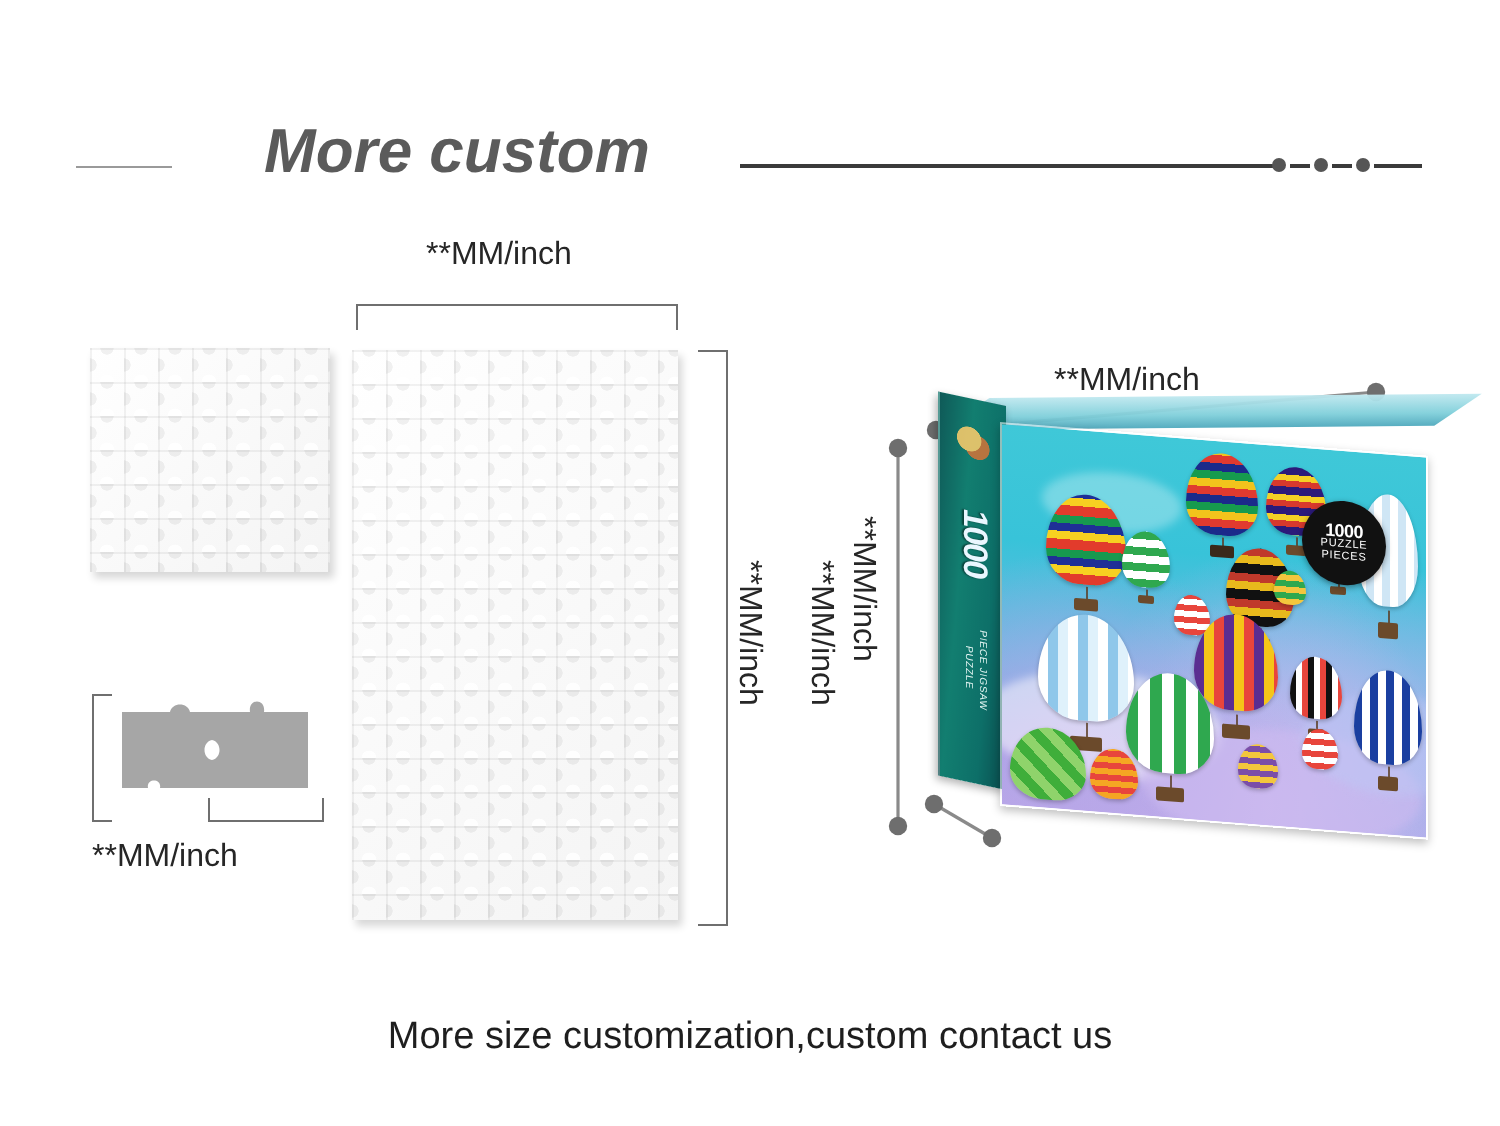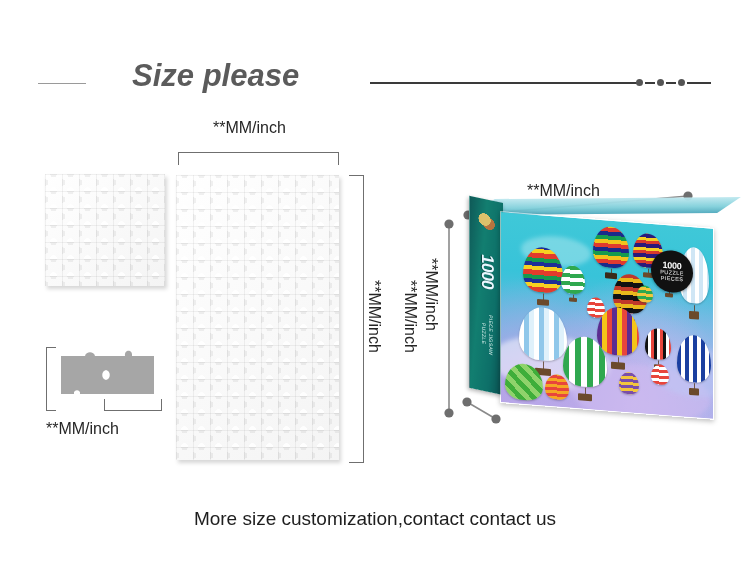--- a/index.html
+++ b/index.html
@@ -138,21 +138,21 @@
     font-size:19px;color:#1e1e1e;
   }
 </style>
 </head>
 <body>
 
 <div class="page">
 
   <div class="header">
     <div class="hdr-line-left"></div>
-    <div class="hdr-title">Size please</div>
+    <div class="hdr-title">More custom</div>
     <div class="hdr-line-right"></div>
     <div class="hdr-dash s1"></div>
     <div class="hdr-dot d1"></div>
     <div class="hdr-dash s2"></div>
     <div class="hdr-dot d2"></div>
     <div class="hdr-dash s3"></div>
     <div class="hdr-dot d3"></div>
   </div>
 
   <div class="puz puz-sq"></div>
@@ -313,15 +313,15 @@
 
         <div class="badge">
           <span class="b1">1000</span>
           <span class="b2">PUZZLE</span>
           <span class="b3">PIECES</span>
         </div>
       </div>
     </div>
   </div>
 
-  <div class="footer">More size customization,contact contact us</div>
+  <div class="footer">More size customization,custom contact us</div>
 
 </div>
 
 </body></html>

